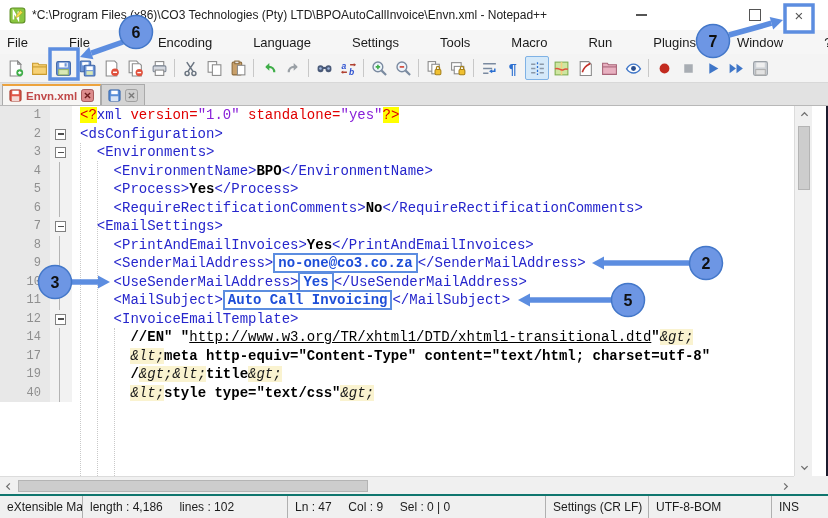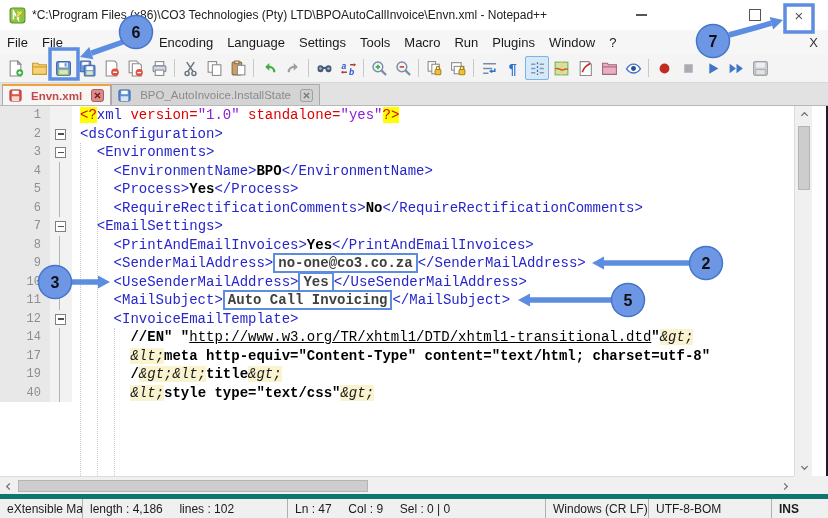--- a/index.html
+++ b/index.html
@@ -7,71 +7,71 @@
   .abs{position:absolute;}
   
   .titlebar{left:0;top:0;width:828px;height:30px;background:#fff;display:flex;align-items:center;}
   .npp-icon{width:17px;height:17px;margin:0 6px 0 9px;flex:0 0 auto;}
   .title-text{font-size:12px;color:#222;white-space:nowrap;}
   .winbtn{position:absolute;top:0;height:30px;width:30px;display:flex;align-items:center;justify-content:center;color:#444;}
   .minbar{width:11px;height:2px;background:#555;}
   .maxbox{width:10px;height:10px;border:1.5px solid #555;}
   .closex{font-size:15px;line-height:1;color:#555;}
   
-  .menubar{left:0;top:30px;width:828px;height:24px;background:#f6f6f6;display:flex;align-items:center;font-size:13px;color:#1a1a1a;}
+  .menubar{left:0;top:30px;width:828px;height:24px;background:#f6f6f6;display:flex;align-items:center;font-size:13px;color:#1a1a1a;gap:27px;}
   .menu-item{padding:3px 7px;white-space:pre;}
   .menu-x{margin-left:auto;padding:3px 10px;color:#333;font-size:13px;}
   
   .toolbar{left:0;top:54px;width:828px;height:29px;background:#f4f4f4;border-bottom:1px solid #d8d8d8;display:flex;align-items:center;padding-left:3px;box-sizing:border-box;}
   .tbtn{width:22px;height:22px;display:flex;align-items:center;justify-content:center;border:1px solid transparent;border-radius:2px;flex:0 0 auto;}
   .tbtn svg{width:17px;height:17px;}
   .tbtn.pressed{background:#d5e9f9;border-color:#7fb2e5;}
   .tsep{width:1px;height:18px;background:#c8c8c8;margin:0 3px;flex:0 0 auto;}
   
   .tabbar{left:0;top:83px;width:828px;height:23px;background:#e2e2e2;display:flex;align-items:flex-end;padding-left:2px;box-sizing:border-box;border-bottom:1px solid #b8b8b8;}
-  .tab{height:21px;display:flex;align-items:center;gap:9px;padding:0 6px;font-size:11.5px;border:1px solid #aaa;border-bottom:none;box-sizing:border-box;}
+  .tab{height:21px;display:flex;align-items:center;gap:4px;padding:0 6px;font-size:11.5px;border:1px solid #aaa;border-bottom:none;box-sizing:border-box;}
   .tab.active{background:#f7f6f4;border-top:2px solid #eda33c;color:#c04848;font-weight:bold;}
   .tab.inactive{background:#d4d4d4;color:#8a8a8a;}
   .tab svg{width:13px;height:13px;}
   
   .editor{left:0;top:106px;width:794px;height:370px;background:#fff;overflow:hidden;}
   .crow{display:flex;height:18.5px;align-items:center;}
   .gut{width:50px;flex:0 0 auto;height:100%;background:#e8e8e8;color:#8f8f8f;font:12px/18.5px "Liberation Mono",monospace;text-align:right;padding-right:9px;box-sizing:border-box;}
   .fold{width:22px;flex:0 0 auto;height:100%;background:#f2f2f2;position:relative;}
   .fold-box{position:absolute;left:5px;top:4px;width:9px;height:9px;background:#fff;border:1px solid #808080;}
   .fold-box::after{content:"";position:absolute;left:1.5px;top:3.5px;width:6px;height:1.5px;background:#505050;}
   .fold-vline{position:absolute;left:9px;top:0;width:1px;height:100%;background:#b4b4b4;}
   .codeline{flex:1;font:14px/18.5px "Liberation Mono",monospace;white-space:pre;padding-left:8px;color:#000;}
   .s-decl{color:#e00000;background:#ffff00;}
   .s-tag{color:#2626cc;}
   .s-attr{color:#e00000;}
   .s-str{color:#8820d8;}
   .s-txt{color:#000;font-weight:bold;}
   .s-ent{color:#1a1a1a;font-style:italic;background:#faf3d0;}
   .s-lnk{color:#000;font-weight:normal;text-decoration:underline;}
-  .s-box{color:#404040;font-weight:bold;border:2px solid #5c8de0;padding:0 3px;}
+  .s-box{color:#1d4ed8;font-weight:bold;border:2px solid #5c8de0;padding:0 3px;}
   .guide{position:absolute;width:0;border-left:1px dotted #c9c9c9;}
   
   .vscroll{left:794px;top:106px;width:18px;height:370px;background:#f0f0f0;border-left:1px solid #dcdcdc;box-sizing:border-box;}
   .hscroll{left:0;top:476px;width:794px;height:18px;background:#f0f0f0;border-top:1px solid #dcdcdc;box-sizing:border-box;}
   .sb-corner{left:794px;top:476px;width:34px;height:18px;background:#f0f0f0;}
   .sb-btn{position:absolute;display:flex;align-items:center;justify-content:center;}
   .sb-btn svg{width:9px;height:9px;}
   .vthumb{position:absolute;left:3px;width:12px;background:#cdcdcd;border:1px solid #b4b4b4;box-sizing:border-box;}
   .hthumb{position:absolute;top:3px;height:12px;background:#cdcdcd;border:1px solid #b4b4b4;box-sizing:border-box;}
   
-  .statusbar{left:0;top:494px;width:828px;height:24px;background:#f0f0f0;border-top:5px solid #0f766e;display:flex;font-size:12px;color:#1c1c1c;box-sizing:border-box;justify-content:center;}
+  .statusbar{left:0;top:494px;width:828px;height:24px;background:#f0f0f0;border-top:2px solid #0f766e;display:flex;font-size:12px;color:#1c1c1c;box-sizing:border-box;justify-content:center;}
   .scell{display:flex;align-items:center;padding-left:7px;white-space:pre;overflow:hidden;box-sizing:border-box;border-left:1px solid #b0b0b0;}
   .scell:first-child{border-left:none;}
   .c0{width:82px;flex:0 0 auto;}
   .c1{width:205px;flex:0 0 auto;}
   .c2{width:258px;flex:0 0 auto;}
   .c3{width:103px;flex:0 0 auto;}
   .c4{width:123px;flex:0 0 auto;}
-  .c5{flex:1;font-weight:bold;}
+  .c5{flex:1;}
   
   #overlay{left:0;top:0;width:828px;height:518px;pointer-events:none;z-index:40;}
 </style>
 </head>
 <body>
 
 <div class="window">
 
   <div class="abs titlebar">
     <span class="npp-icon"><svg viewBox="0 0 16 16">
@@ -397,21 +397,20 @@
         </div>
       </div>
       <div class="tab inactive">
         <div style="display: flex;">
           <svg viewBox="0 0 14 14">
             <rect x="1" y="1" width="12" height="12" rx="1.5" fill="#5b8fd8" stroke="#2f5fa8"></rect>
             <rect x="3.5" y="1.8" width="7" height="3.8" fill="#fff"></rect>
             <rect x="3" y="7.8" width="8" height="5.2" fill="#d8e4f4"></rect>
           </svg>
         </div>
-        <div style="display: inline;">BPO_AutoInvoice.InstallState</div>
         <div style="display: flex; width: 13px; height: 13px;">
           <svg viewBox="0 0 14 14">
             <rect x="0.5" y="0.5" width="13" height="13" rx="2.5" fill="#cfcfcf" stroke="#9a9a9a"></rect>
             <path d="M4.2 4.2l5.6 5.6M9.8 4.2l-5.6 5.6" stroke="#7a7a7a" stroke-width="1.5"></path>
           </svg>
         </div>
       </div>
     </div>
 
   <div class="abs editor" id="editor">
@@ -558,21 +557,21 @@
           <path d="M3.5 1.5L7 5 3.5 8.5" fill="none" stroke="#707070" stroke-width="1.4"></path>
         </svg>
       </div>
   </div>
   <div class="abs sb-corner"></div>
 
   <div class="abs statusbar" id="statusbar">
       <div class="scell c0">eXtensible Ma</div>
       <div class="scell c1">length : 4,186     lines : 102</div>
       <div class="scell c2">Ln : 47     Col : 9     Sel : 0 | 0</div>
-      <div class="scell c3">Windows (CR LF)</div>
+      <div class="scell c3">Settings (CR LF)</div>
       <div class="scell c4">UTF-8-BOM</div>
       <div class="scell c5">INS</div>
     </div>
 
   <svg class="abs" id="overlay" viewBox="0 0 828 518">
       <rect x="50" y="49" width="28" height="30" fill="none" stroke="#5c8de0" stroke-width="3.5"></rect>
       <rect x="785" y="5" width="28" height="27" fill="none" stroke="#5c8de0" stroke-width="3.5"></rect>
       <line x1="689" y1="263" x2="604" y2="263" stroke="#5c8de0" stroke-width="5.5"></line>
       <polygon points="592,263 604,256.5 604,269.5" fill="#5c8de0"></polygon>
       <circle cx="706" cy="263" r="16.5" fill="#6d96e4" stroke="#4377c9" stroke-width="1.5"></circle>

